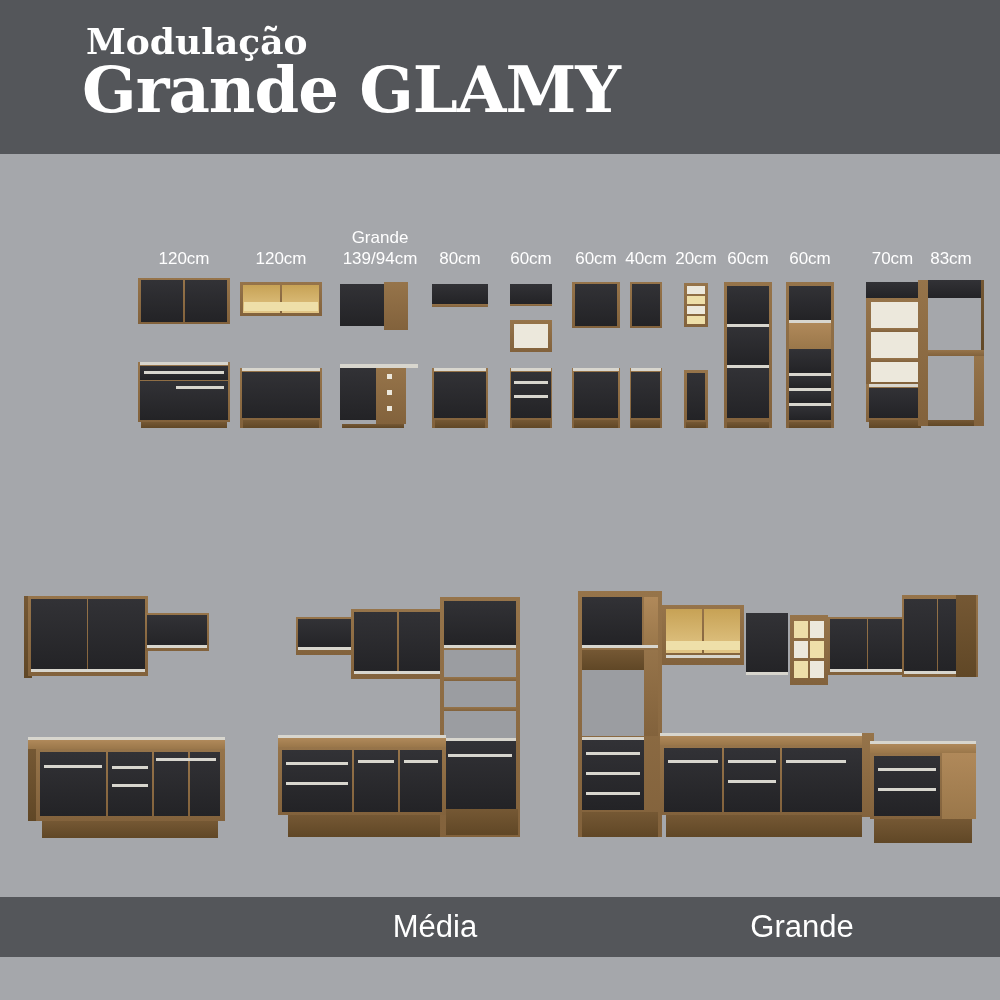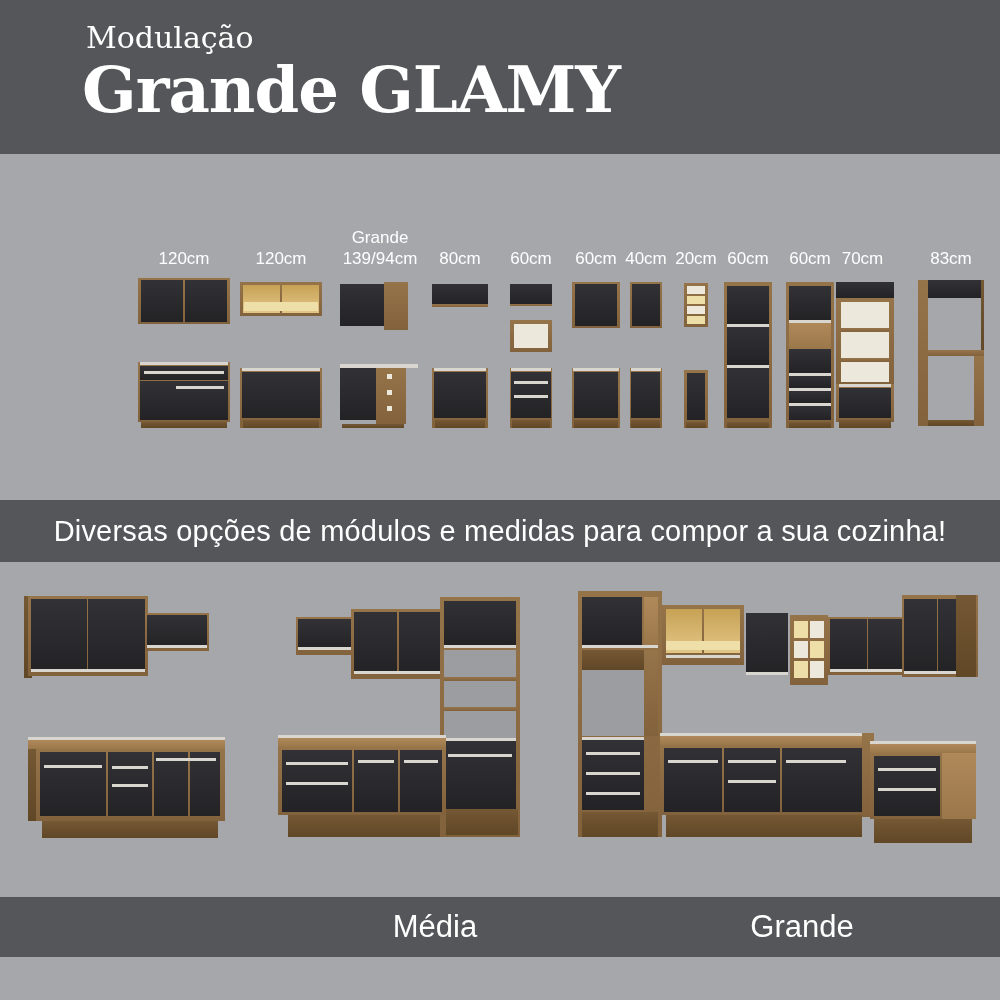--- a/index.html
+++ b/index.html
@@ -3,21 +3,21 @@
 <meta charset="utf-8">
 <style>
   html,body{margin:0;padding:0;background:#8e9093;}
   .canvas{position:relative;width:1000px;height:1000px;overflow:hidden;
           background:#a5a7ab;font-family:"Liberation Sans",sans-serif;}
   .band{position:absolute;left:0;width:1000px;background:#54565a;}
   .band-header{top:0;height:154px;}
   .band-middle{top:500px;height:62px;display:flex;align-items:center;justify-content:center;}
   .band-bottom{top:897px;height:60px;}
   .eyebrow{position:absolute;left:86px;top:20px;color:#fff;
-           font-family:"DejaVu Serif",serif;font-size:30px;font-weight:400;}
+           font-family:"DejaVu Serif",serif;font-size:36px;font-weight:700;}
   .big-title{position:absolute;left:82px;top:52px;color:#fff;
            font-family:"DejaVu Serif",serif;font-size:64px;font-weight:700;letter-spacing:-1px;}
   .banner-text{color:#fff;font-size:29px;letter-spacing:0.2px;}
   .modules-layer,.kitchens-layer{position:absolute;left:0;top:0;width:1000px;height:1000px;}
   .module-column{position:absolute;top:278px;height:150px;}
   .mod-label,.mod-sublabel{position:absolute;left:50%;transform:translateX(-50%);
       white-space:nowrap;color:#fff;font-size:17px;font-weight:500;}
   .mod-label{top:-29px;}
   .mod-sublabel{top:-50px;}
   .kitchen{position:absolute;left:0;top:0;width:1000px;height:1000px;}
@@ -151,21 +151,21 @@
         <div class="p p-woodl" style="left: 3px; top: 45px; width: 42px; height: 26px;"></div>
         <div class="p p-door" style="left: 3px; top: 71px; width: 42px; height: 24px;"></div>
         <div class="p p-strip" style="left: 3px; top: 95px; width: 42px; height: 3px;"></div>
         <div class="p p-door" style="left: 3px; top: 98px; width: 42px; height: 12px;"></div>
         <div class="p p-strip" style="left: 3px; top: 110px; width: 42px; height: 3px;"></div>
         <div class="p p-door" style="left: 3px; top: 113px; width: 42px; height: 12px;"></div>
         <div class="p p-strip" style="left: 3px; top: 125px; width: 42px; height: 3px;"></div>
         <div class="p p-door" style="left: 3px; top: 128px; width: 42px; height: 14px;"></div>
         <div class="p p-woodd" style="left: 3px; top: 144px; width: 42px; height: 6px;"></div>
       </div>
-      <div class="module-column" style="left: 836px; width: 53px;">
+      <div class="module-column" style="left: 866px; width: 53px;">
         <div class="mod-label">70cm</div>
         <div class="p p-door" style="left: 0px; top: 4px; width: 58px; height: 16px;"></div>
         <div class="p p-wood" style="left: 0px; top: 20px; width: 58px; height: 88px;"></div>
         <div class="p p-niche" style="left: 5px; top: 24px; width: 48px; height: 80px;"></div>
         <div class="p p-wood" style="left: 5px; top: 50px; width: 48px; height: 4px;"></div>
         <div class="p p-wood" style="left: 5px; top: 80px; width: 48px; height: 4px;"></div>
         <div class="p p-wood" style="left: 0px; top: 106px; width: 58px; height: 38px;"></div>
         <div class="p p-strip" style="left: 3px; top: 106px; width: 52px; height: 3px;"></div>
         <div class="p p-door" style="left: 3px; top: 110px; width: 52px; height: 30px;"></div>
         <div class="p p-woodd" style="left: 3px; top: 142px; width: 52px; height: 8px;"></div>
@@ -174,23 +174,20 @@
         <div class="mod-label">83cm</div>
         <div class="p p-door" style="left: 0px; top: 2px; width: 66px; height: 18px;"></div>
         <div class="p p-wood" style="left: 0px; top: 2px; width: 10px; height: 146px;"></div>
         <div class="p p-woodd" style="left: 63px; top: 2px; width: 3px; height: 76px;"></div>
         <div class="p p-wood" style="left: 10px; top: 72px; width: 56px; height: 6px;"></div>
         <div class="p p-wood" style="left: 56px; top: 78px; width: 10px; height: 70px;"></div>
         <div class="p p-woodd" style="left: 10px; top: 142px; width: 46px; height: 6px;"></div>
       </div>
     </div>
 
-  <div class="band band-middle">
-    <div class="banner-text">Diversas opções de módulos e medidas para compor a sua cozinha!</div>
-  </div>
 
   <div class="kitchens-layer">
       <div class="kitchen">
         <div class="p p-woodd" style="left: 24px; top: 596px; width: 8px; height: 82px;"></div>
         <div class="p p-wood" style="left: 28px; top: 596px; width: 120px; height: 80px;"></div>
         <div class="p p-door" style="left: 31px; top: 599px; width: 56px; height: 72px;"></div>
         <div class="p p-door" style="left: 88px; top: 599px; width: 57px; height: 72px;"></div>
         <div class="p p-strip" style="left: 31px; top: 669px; width: 114px; height: 3px;"></div>
         <div class="p p-wood" style="left: 145px; top: 613px; width: 64px; height: 38px;"></div>
         <div class="p p-door" style="left: 147px; top: 615px; width: 60px; height: 33px;"></div>

